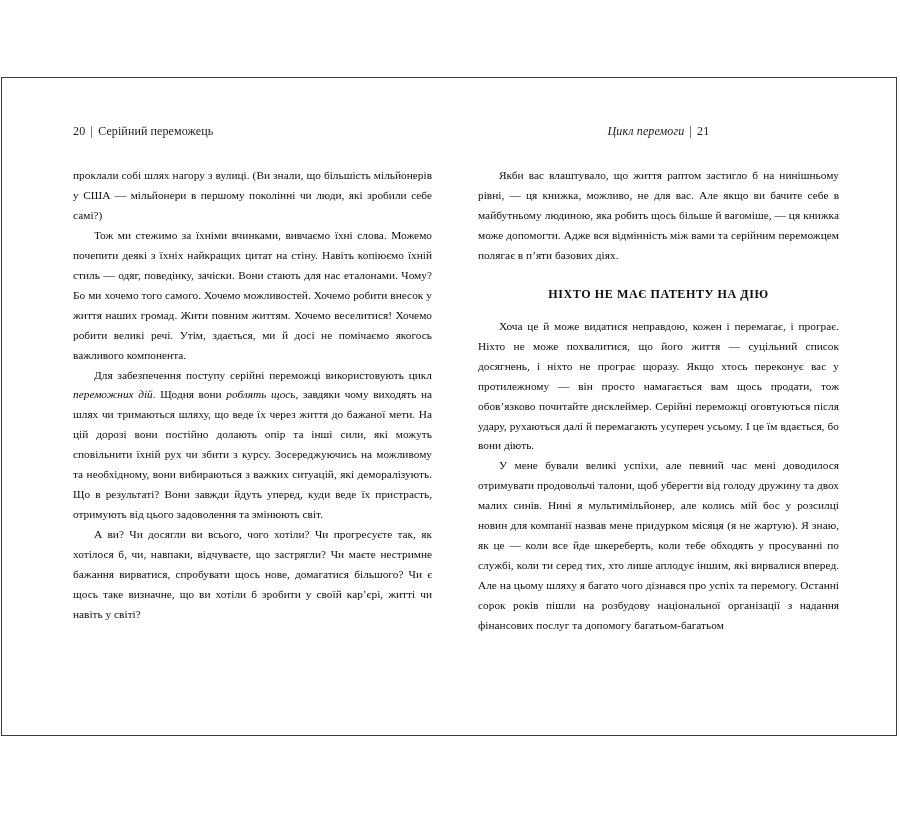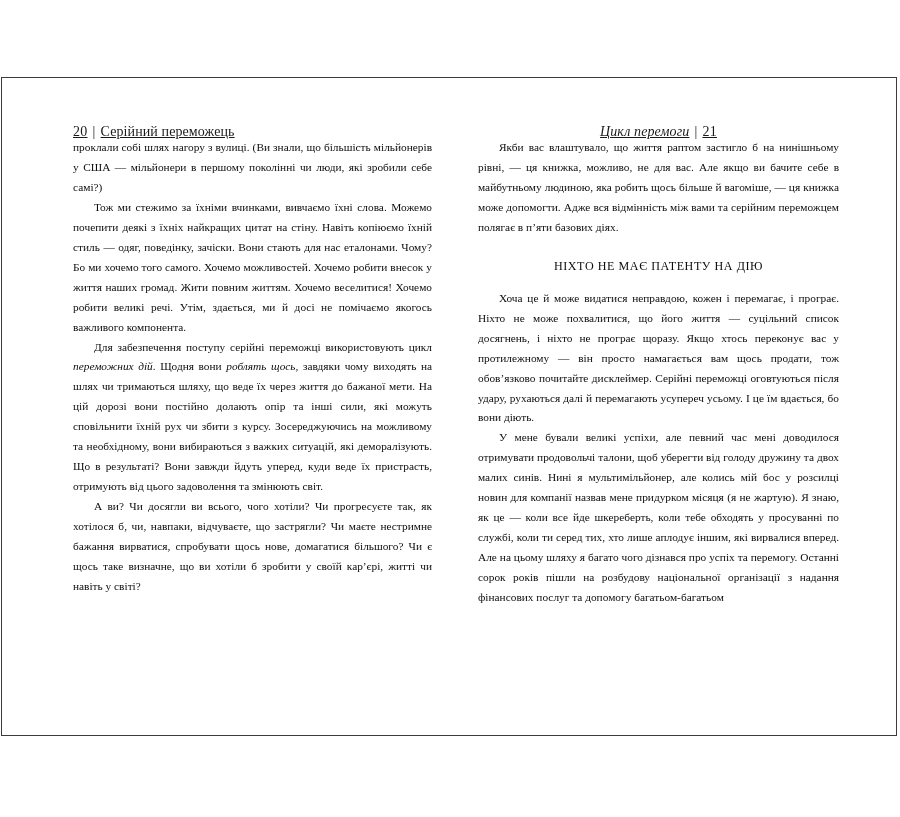--- a/index.html
+++ b/index.html
@@ -41,37 +41,36 @@
     box-sizing: border-box;
     width: 50%;
     height: 100%;
     padding-top: 46px;
   }
 
   .page.left  { padding-left: 71px; padding-right: 17px; }
   .page.right { padding-left: 29px; padding-right: 57px; }
 
   .running-head {
-    font-size: 14px;
+    font-size: 12px;
     letter-spacing: 0.25px;
     color: #1a1a1a;
     height: 14px;
     white-space: nowrap;
-    text-decoration: underline;
   }
   .page.left .running-head  { text-align: left; }
   .page.right .running-head { text-align: center; }
 
   .rh-folio { font-style: normal; font-variant: normal; }
   .rh-sep   { padding: 0 5px; color: #1a1a1a; }
   .rh-title { font-style: italic; letter-spacing: 0.1px; }
   .rh-title-roman { font-style: normal; }
 
   .body {
-    margin-top: 0;
+    margin-top: 28px;
     font-size: 11.35px;
     line-height: 19.95px;
     text-align: justify;
     text-justify: inter-word;
     hyphens: manual;
     color: #0d0d0d;
   }
 
   .body p {
     margin: 0;
@@ -81,21 +80,21 @@
     text-indent: 21px;
   }
 
   .body em {
     font-style: italic;
   }
 
   h2.section-head {
     margin: 19px 0 14px 0;
     font-size: 12.1px;
-    font-weight: 400;
+    font-weight: 700;
     text-align: center;
     letter-spacing: 0.55px;
     line-height: 18px;
     color: #0d0d0d;
   }
 </style>
 </head>
 <body>
 
 <div id="page-frame">

